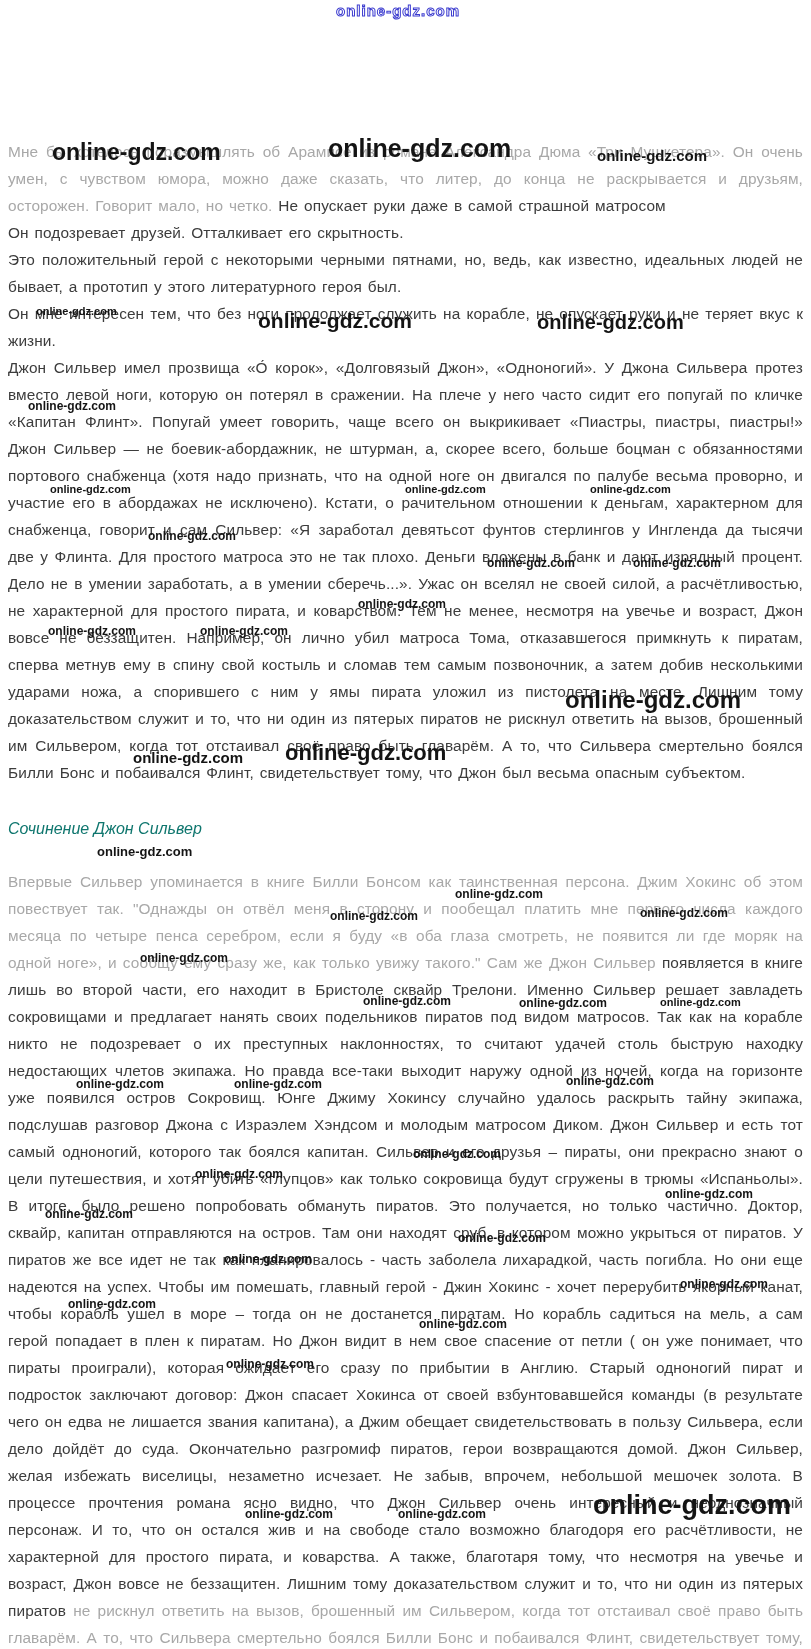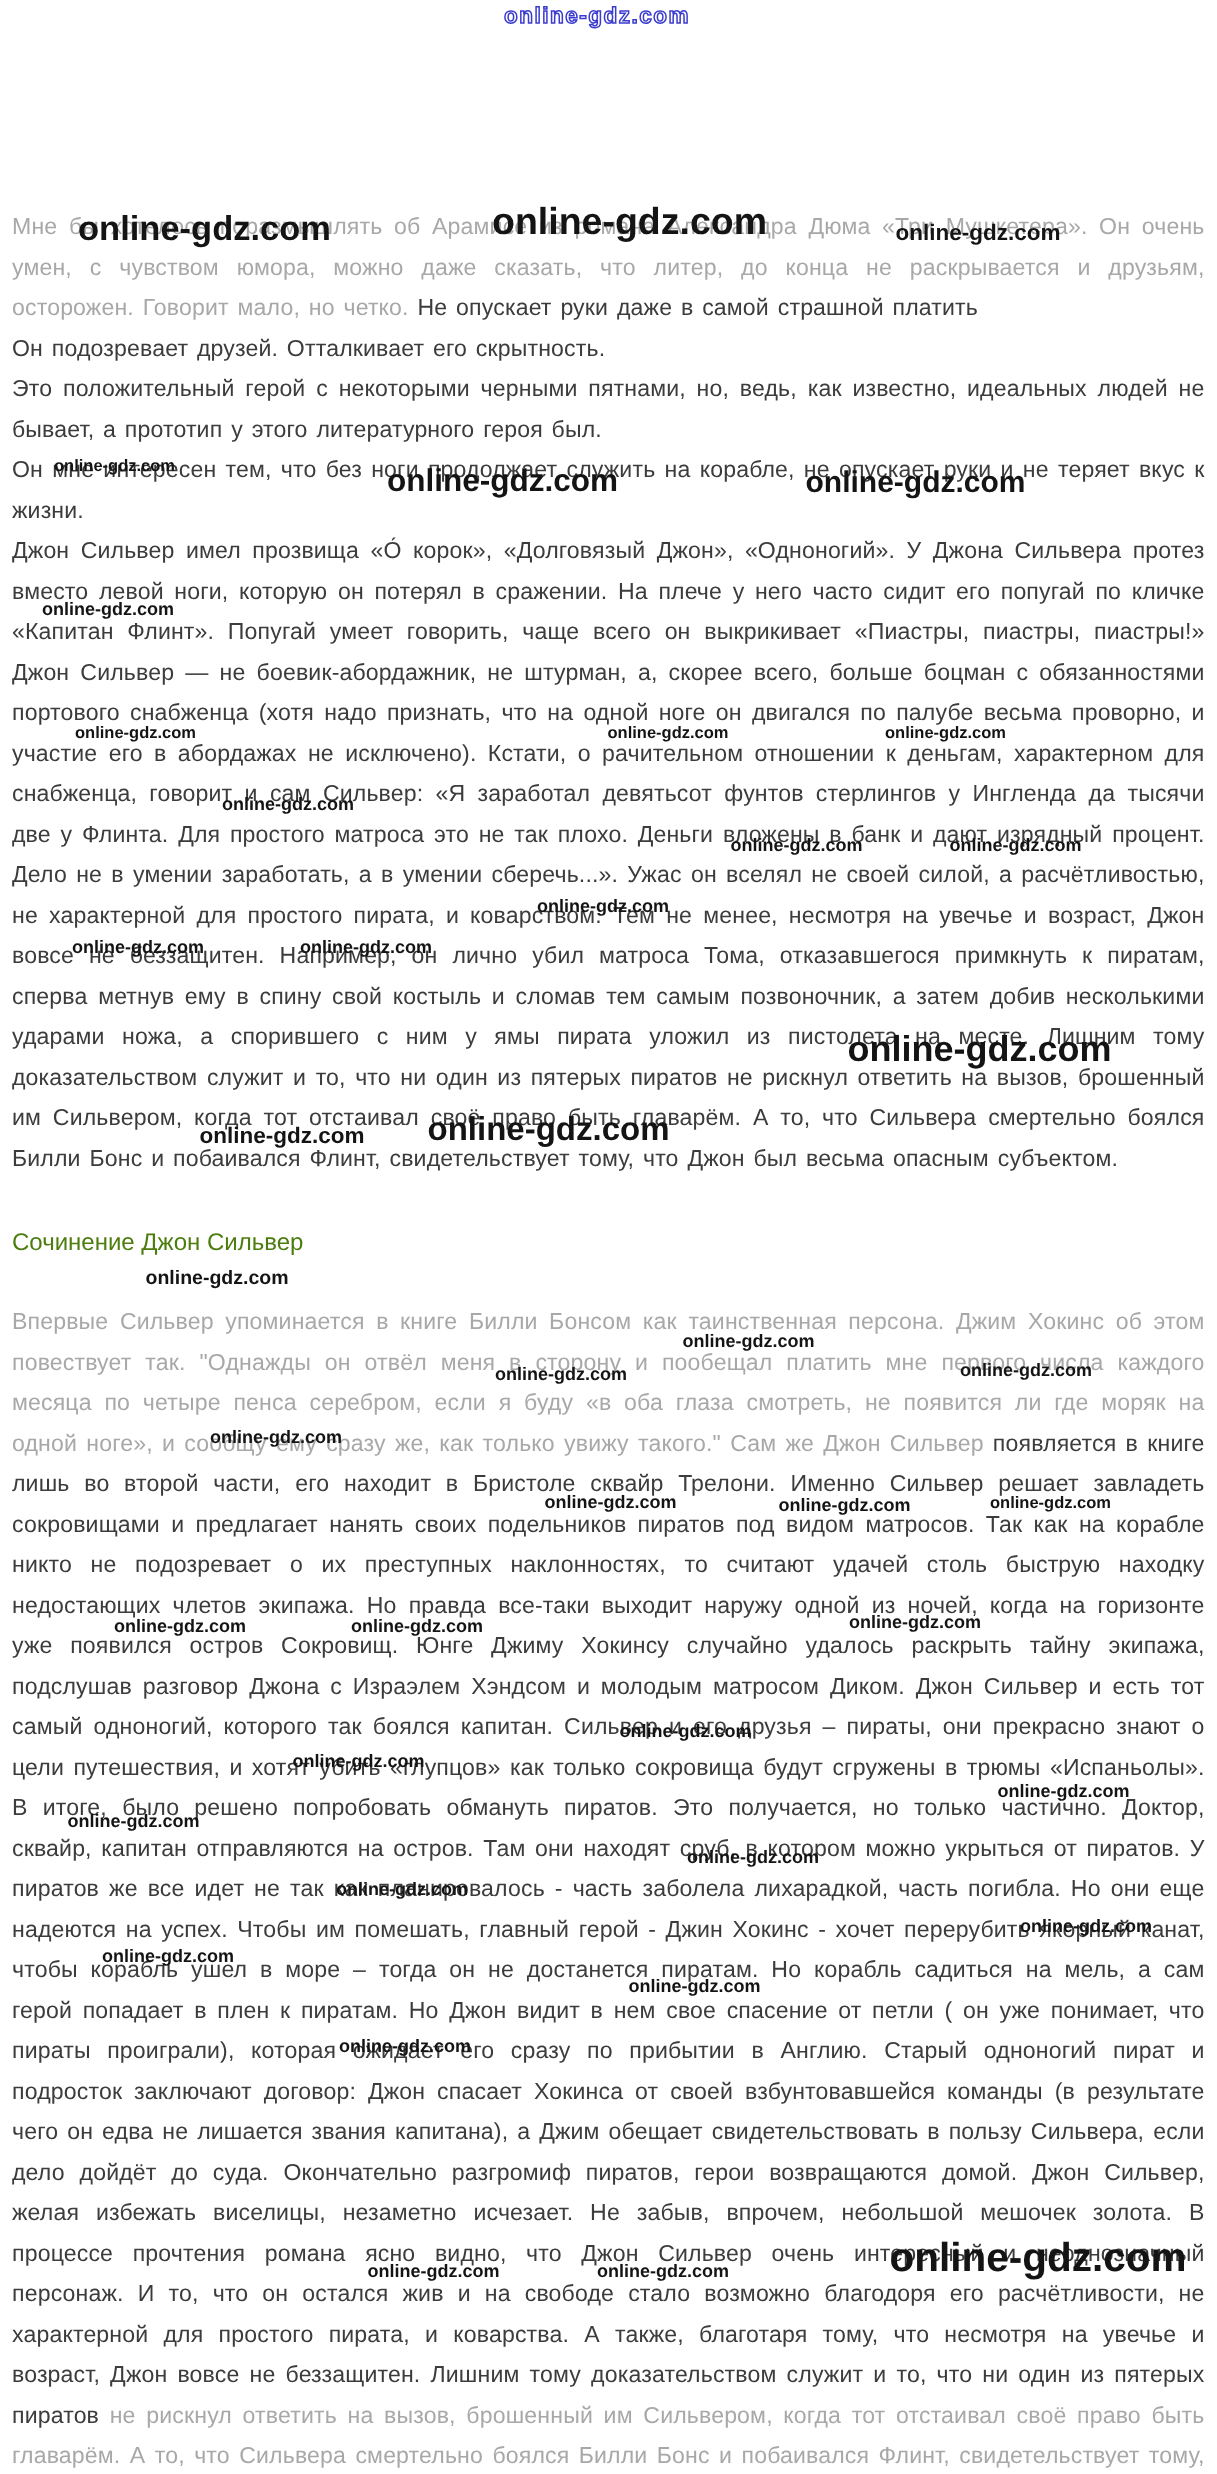--- a/index.html
+++ b/index.html
@@ -44,21 +44,22 @@
     color: #3c3c3c;
     word-spacing: 1.5px;
   }
   .seg.faded {
     color: #a8a8a8;
   }
   .essay-heading {
     margin: 32px 0 28px 0;
     font-size: 16px;
     line-height: 22px;
-    color: #4d7c0f;
+    color: #0f766e;
+    font-style: italic;
   }
   .wm-layer {
     position: absolute;
     left: 0; top: 0;
     width: 811px;
     height: 1446px;
     pointer-events: none;
   }
   .wm {
     position: absolute;
@@ -75,21 +76,21 @@
   }
 </style>
 </head>
 <body>
 
 <div class="page">
   <div class="content">
     <div class="titles">
     </div>
     <div class="essay-body">
-        <p class="para"><span class="seg faded">Мне бы хотелось поразмышлять об Арамисе из романа Александра Дюма «Три Мушкетера». Он очень умен, с чувством юмора, можно даже сказать, что литер, до конца не раскрывается и друзьям, осторожен. Говорит мало, но четко. </span><span class="seg">Не опускает руки даже в самой страшной платить</span></p>
+        <p class="para"><span class="seg faded">Мне бы хотелось поразмышлять об Арамисе из романа Александра Дюма «Три Мушкетера». Он очень умен, с чувством юмора, можно даже сказать, что литер, до конца не раскрывается и друзьям, осторожен. Говорит мало, но четко. </span><span class="seg">Не опускает руки даже в самой страшной матросом</span></p>
         <p class="para"><span class="seg">Он подозревает друзей. Отталкивает его скрытность.</span></p>
         <p class="para"><span class="seg">Это положительный герой с некоторыми черными пятнами, но, ведь, как известно, идеальных людей не бывает, а прототип у этого литературного героя был.</span></p>
         <p class="para"><span class="seg">Он мне интересен тем, что без ноги продолжает служить на корабле, не опускает руки и не теряет вкус к жизни.</span></p>
         <p class="para"><span class="seg">Джон Сильвер имел прозвища «О́ корок», «Долговязый Джон», «Одноногий». У Джона Сильвера протез вместо левой ноги, которую он потерял в сражении. На плече у него часто сидит его попугай по кличке «Капитан Флинт». Попугай умеет говорить, чаще всего он выкрикивает «Пиастры, пиастры, пиастры!» Джон Сильвер — не боевик-абордажник, не штурман, а, скорее всего, больше боцман с обязанностями портового снабженца (хотя надо признать, что на одной ноге он двигался по палубе весьма проворно, и участие его в абордажах не исключено). Кстати, о рачительном отношении к деньгам, характерном для снабженца, говорит и сам Сильвер: «Я заработал девятьсот фунтов стерлингов у Ингленда да тысячи две у Флинта. Для простого матроса это не так плохо. Деньги вложены в банк и дают изрядный процент. Дело не в умении заработать, а в умении сберечь...». Ужас он вселял не своей силой, а расчётливостью, не характерной для простого пирата, и коварством. Тем не менее, несмотря на увечье и возраст, Джон вовсе не беззащитен. Например, он лично убил матроса Тома, отказавшегося примкнуть к пиратам, сперва метнув ему в спину свой костыль и сломав тем самым позвоночник, а затем добив несколькими ударами ножа, а спорившего с ним у ямы пирата уложил из пистолета на месте. Лишним тому доказательством служит и то, что ни один из пятерых пиратов не рискнул ответить на вызов, брошенный им Сильвером, когда тот отстаивал своё право быть главарём. А то, что Сильвера смертельно боялся Билли Бонс и побаивался Флинт, свидетельствует тому, что Джон был весьма опасным субъектом.</span></p>
         <div class="essay-heading">Сочинение Джон Сильвер</div>
         <p class="para"><span class="seg faded">Впервые Сильвер упоминается в книге Билли Бонсом как таинственная персона. Джим Хокинс об этом повествует так. "Однажды он отвёл меня в сторону и пообещал платить мне первого числа каждого месяца по четыре пенса серебром, если я буду «в оба глаза смотреть, не появится ли где моряк на одной ноге», и сообщу ему сразу же, как только увижу такого." Сам же Джон Сильвер </span><span class="seg">появляется в книге лишь во второй части, его находит в Бристоле сквайр Трелони. Именно Сильвер решает завладеть сокровищами и предлагает нанять своих подельников пиратов под видом матросов. Так как на корабле никто не подозревает о их преступных наклонностях, то считают удачей столь быструю находку недостающих члетов экипажа. Но правда все-таки выходит наружу одной из ночей, когда на горизонте уже появился остров Сокровищ. Юнге Джиму Хокинсу случайно удалось раскрыть тайну экипажа, подслушав разговор Джона с Израэлем Хэндсом и молодым матросом Диком. Джон Сильвер и есть тот самый одноногий, которого так боялся капитан. Сильвер и его друзья – пираты, они прекрасно знают о цели путешествия, и хотят убить «глупцов» как только сокровища будут сгружены в трюмы «Испаньолы». В итоге, было решено попробовать обмануть пиратов. Это получается, но только частично. Доктор, сквайр, капитан отправляются на остров. Там они находят сруб, в котором можно укрыться от пиратов. У пиратов же все идет не так как планировалось - часть заболела лихарадкой, часть погибла. Но они еще надеются на успех. Чтобы им помешать, главный герой - Джин Хокинс - хочет перерубить якорный канат, чтобы корабль ушел в море – тогда он не достанется пиратам. Но корабль садиться на мель, а сам герой попадает в плен к пиратам. Но Джон видит в нем свое спасение от петли ( он уже понимает, что пираты проиграли), которая ожидает его сразу по прибытии в Англию. Старый одноногий пират и подросток заключают договор: Джон спасает Хокинса от своей взбунтовавшейся команды (в результате чего он едва не лишается звания капитана), а Джим обещает свидетельствовать в пользу Сильвера, если дело дойдёт до суда. Окончательно разгромиф пиратов, герои возвращаются домой. Джон Сильвер, желая избежать виселицы, незаметно исчезает. Не забыв, впрочем, небольшой мешочек золота. В процессе прочтения романа ясно видно, что Джон Сильвер очень интересный и неоднозначный персонаж. И то, что он остался жив и на свободе стало возможно благодоря его расчётливости, не характерной для простого пирата, и коварства. А также, благотаря тому, что несмотря на увечье и возраст, Джон вовсе не беззащитен. Лишним тому доказательством служит и то, что ни один из пятерых пиратов </span><span class="seg faded">не рискнул ответить на вызов, брошенный им Сильвером, когда тот отстаивал своё право быть главарём. А то, что Сильвера смертельно боялся Билли Бонс и побаивался Флинт, свидетельствует тому, что Джон был весьма опасным субъектом. Но какие мотивы не двигали бы им, все-таки главный герой остался жив именно благодаря ему.</span></p>
       </div>
   </div>
   <div class="wm-layer">
       <span class="wm wm-outline" style="left: 336px; top: 3px; font-size: 15px; -webkit-text-stroke: 1px rgb(59, 59, 207);">online-gdz.com</span>

